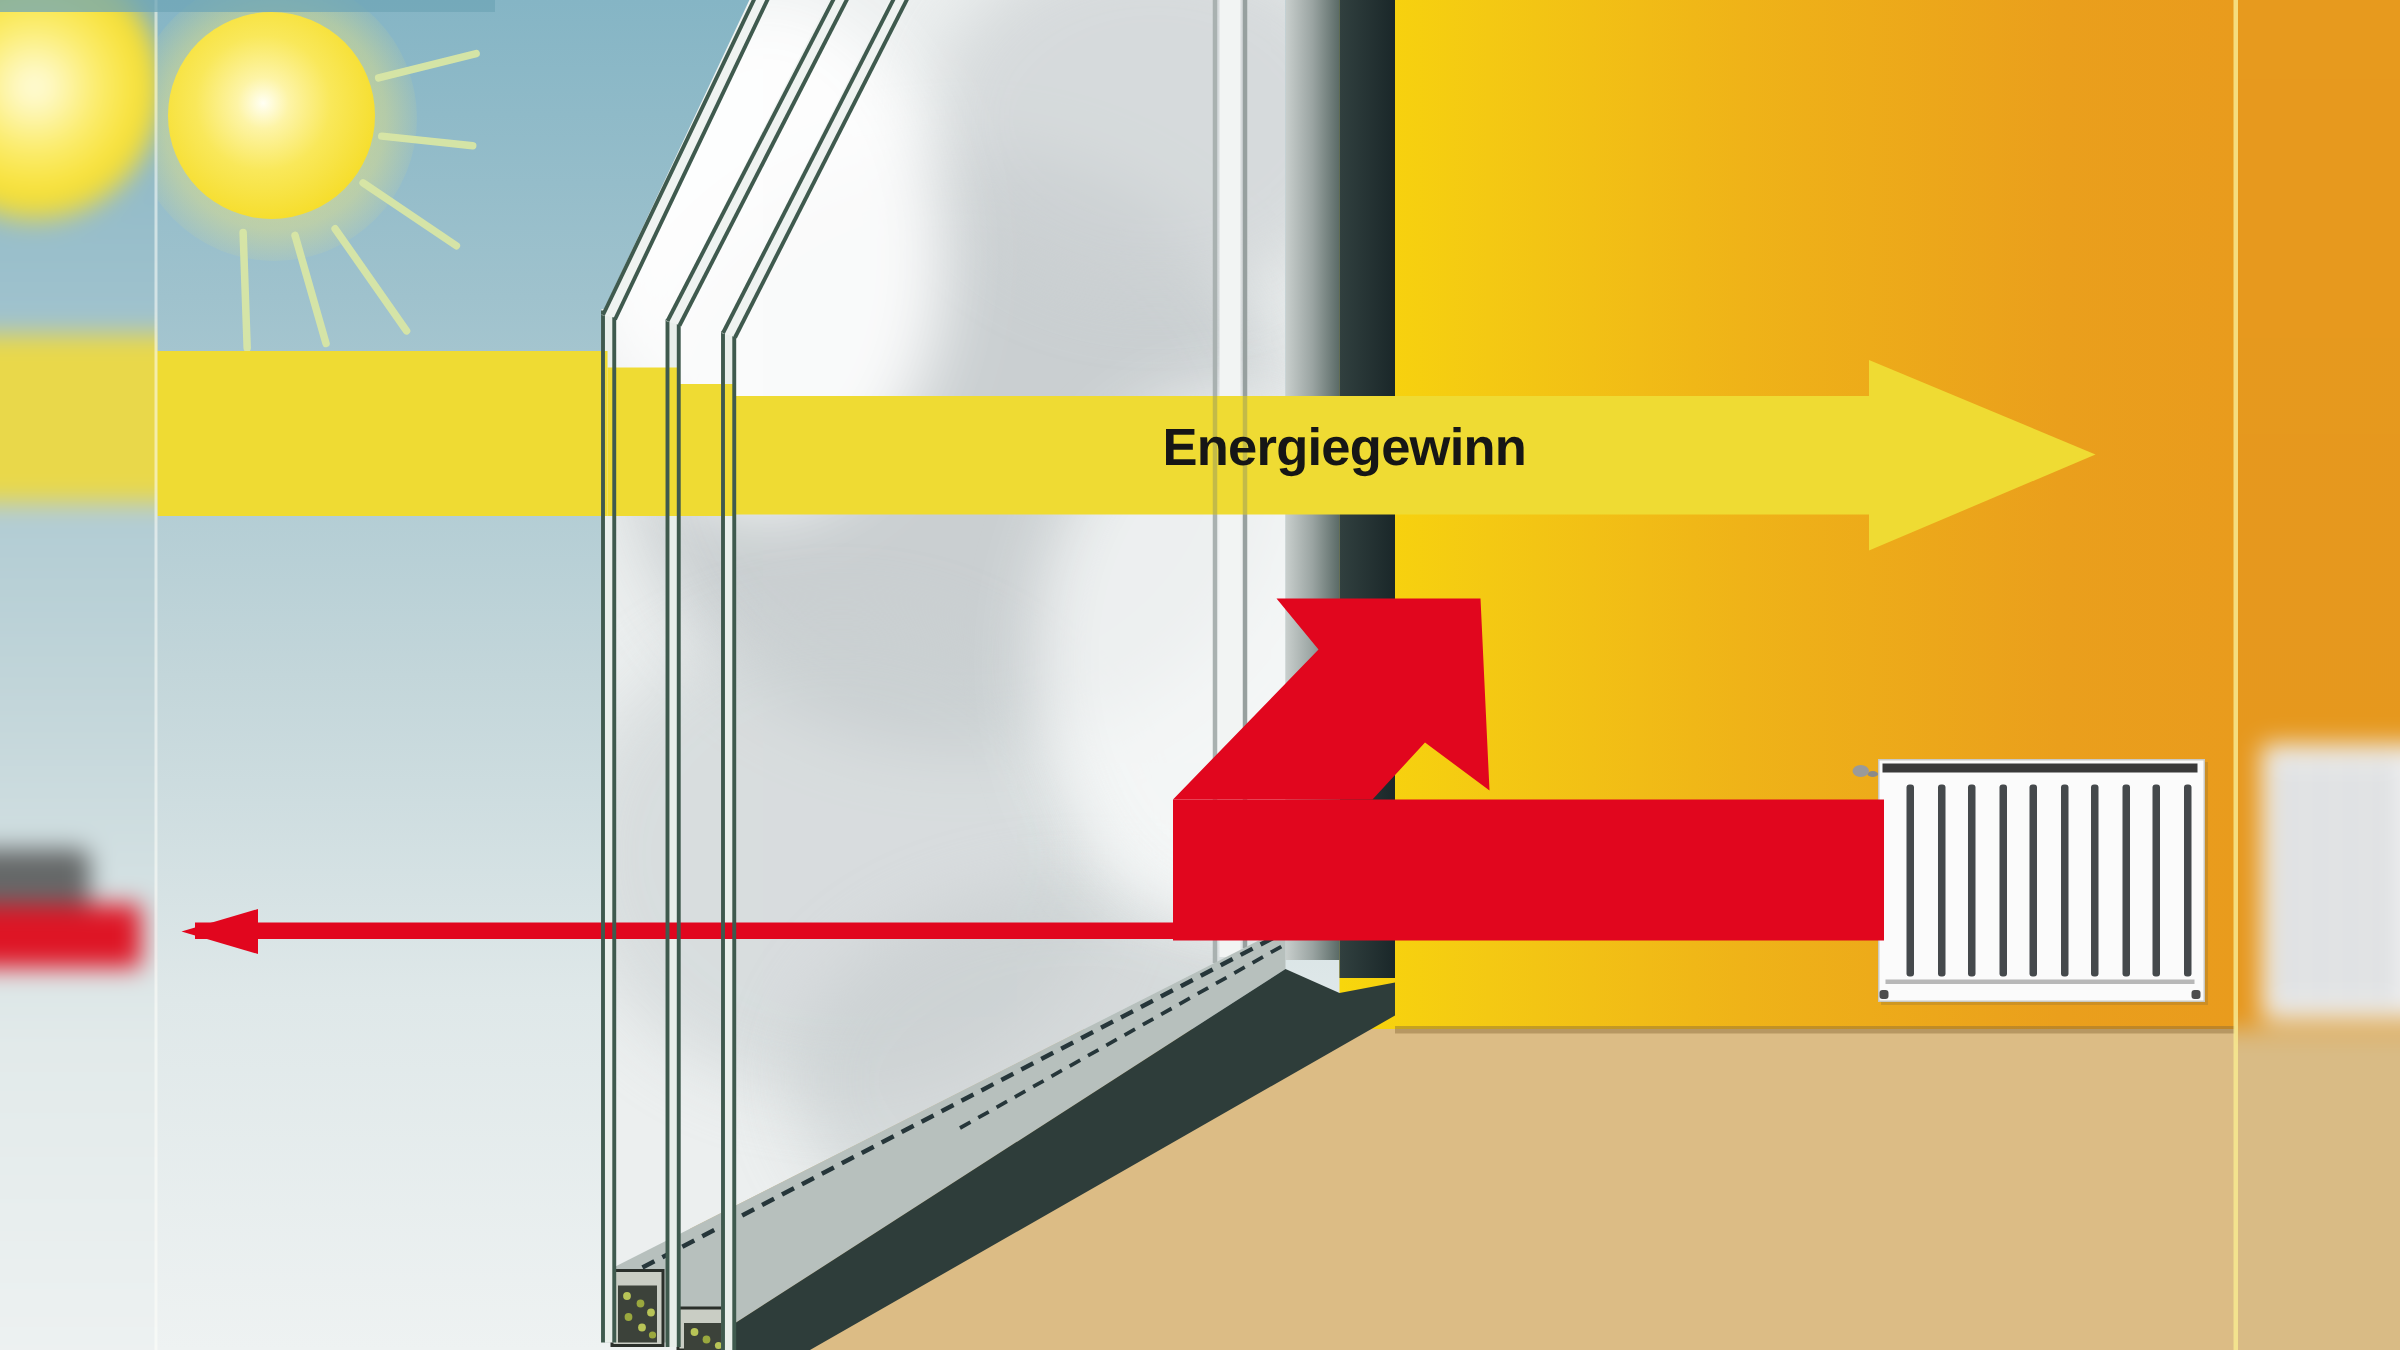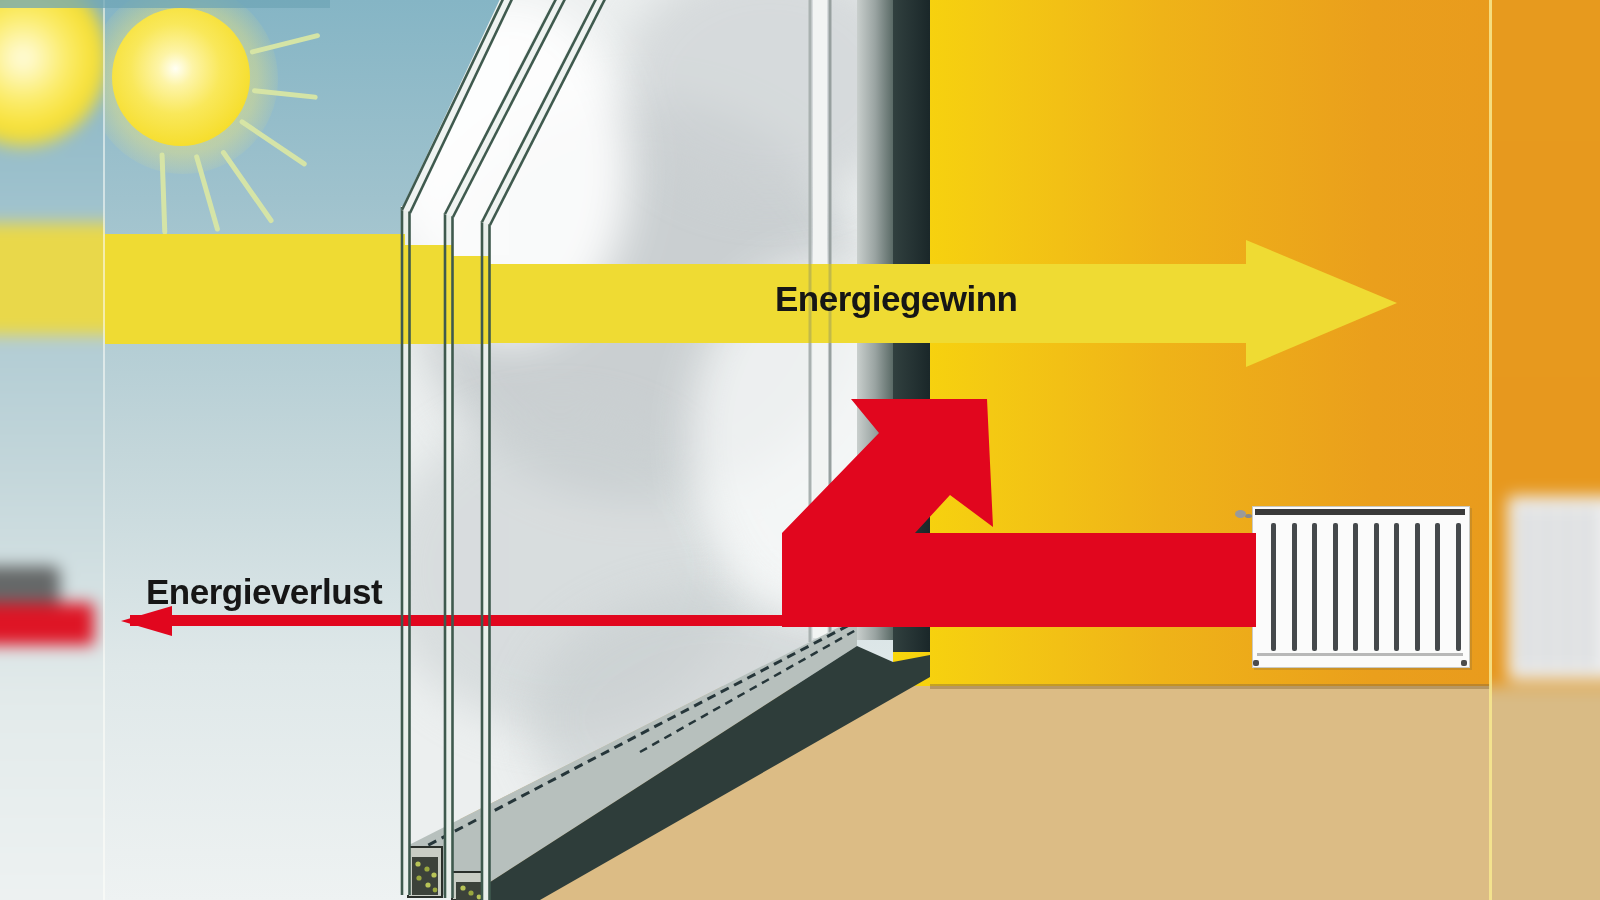--- a/index.html
+++ b/index.html
@@ -231,21 +231,20 @@
       <line x1="830" y1="264" x2="830" y2="343" stroke="#6A7674" stroke-width="3"></line>
     </g>
 
     <g style="fill:var(--loss_arrow)">
       <rect x="782" y="533" width="474" height="94"></rect>
       <polygon points="782,533 879,433 851,399 987,399 993,527 950,495 915,533"></polygon>
     </g>
   </svg>
 
   <div class="abs lbl lbl-gain">Energiegewinn</div>
-  <div class="abs lbl lbl-loss">Energieverlust</div>
 
   <div class="abs strip strip-left">
     <div class="blurwrap">
       <div class="sl-sky"></div>
       <div class="sl-sun"></div>
       <div class="sl-band"></div>
       <div class="sl-text"></div>
       <div class="sl-red"></div>
     </div>
   </div>

